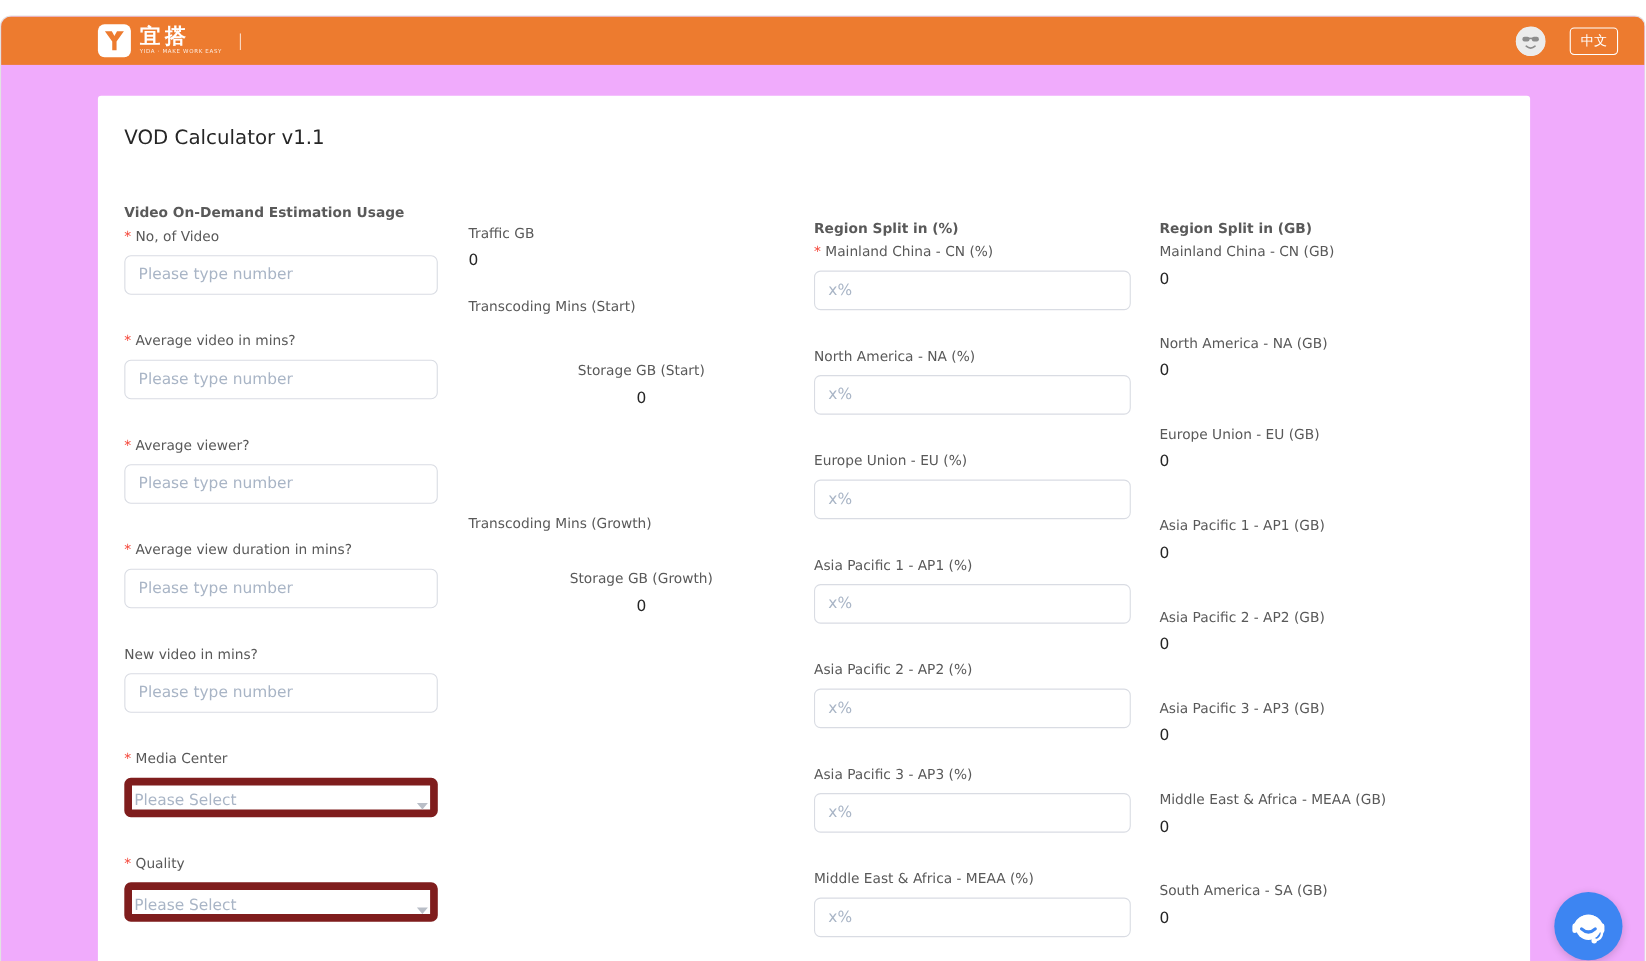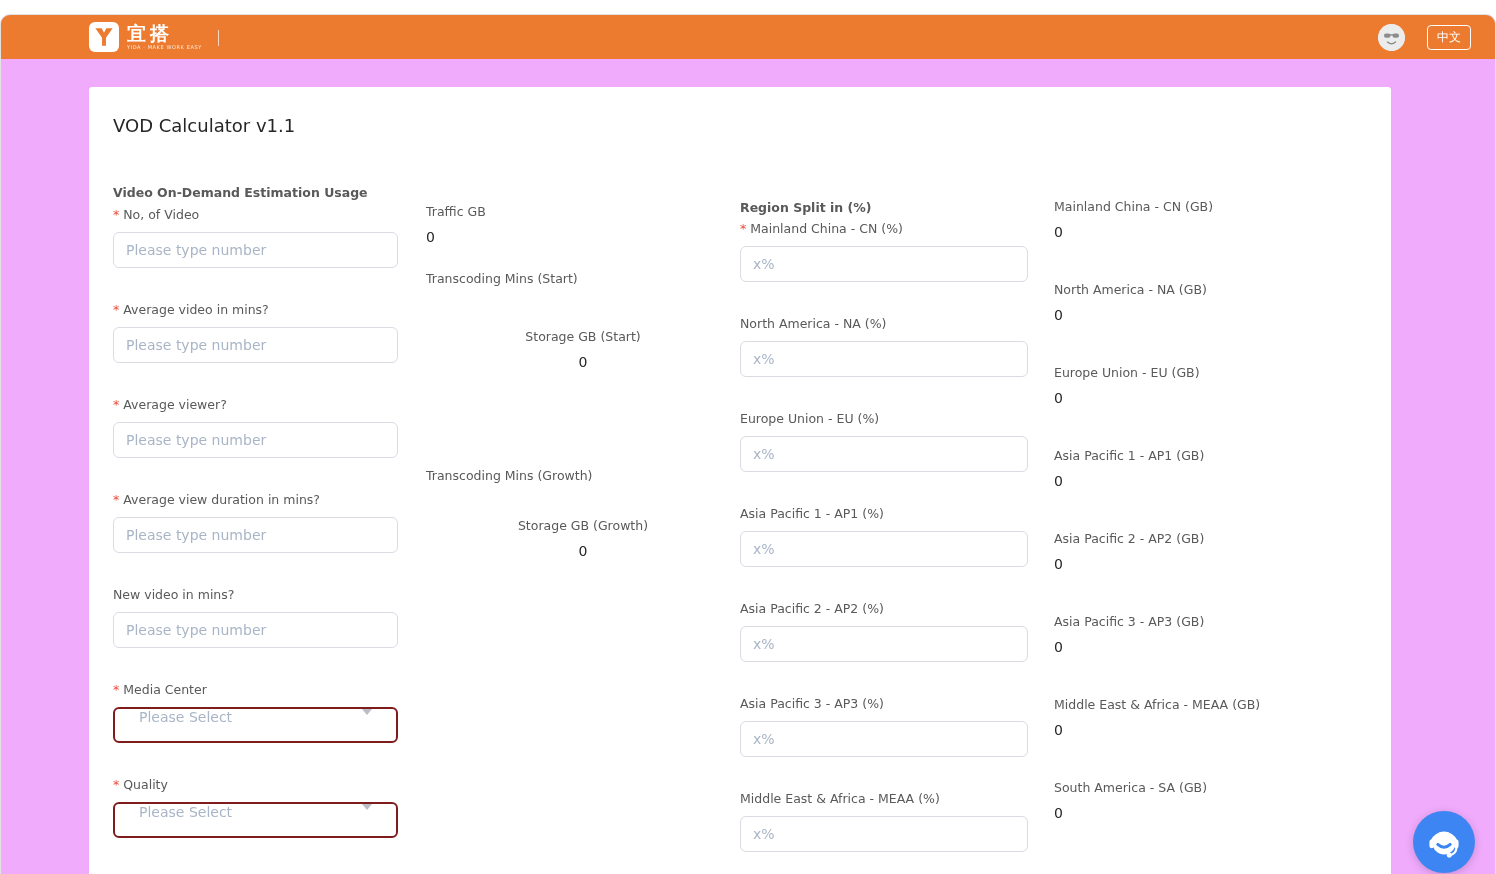--- a/index.html
+++ b/index.html
@@ -49,22 +49,22 @@
   .req { color:#f5483b; font-size:12.5px; margin-right:4px; }
   .field-label { font-size:12.5px; color:#595959; line-height:16px; }
   .text-input {
     width:285px; height:36px; border:1px solid #d9dce3; border-radius:6px;
     padding:0 12px; font-size:14px; color:#262626; outline:none; background:#fff;
     font-family:inherit;
   }
   .col3 .text-input { width:288px; }
   .text-input::placeholder { color:#a9b5c6; opacity:1; }
   .select-box {
-    width:285px; height:36px; border:2px solid #7f1d1d; border-radius:6px;
-    padding:0 24px; display:flex; align-items:flex-start; justify-content:space-between;
+    width:285px; height:36px; border:7px solid #7f1d1d; border-radius:6px;
+    padding:0 2px; display:flex; align-items:flex-end; justify-content:space-between;
     cursor:pointer; background:#fff;
   }
   .select-placeholder { font-size:14px; color:#a9b5c6; }
   .caret-down {
     width:0; height:0; border-left:5px solid transparent; border-right:5px solid transparent;
     border-top:6px solid #b9bec7;
   }
   
   .computed-item .field-label { margin-bottom:8px; display:block; }
   .computed-value { font-size:14px; color:#262626; line-height:18px; }
@@ -261,20 +261,21 @@
     <div class="field-label-row">
 
       <span class="field-label">South America - SA (%)</span>
     </div>
 
   </div>
             </div>
         </div>
 
         <div class="col4">
+          <div class="col-header">Region Split in (GB)</div>
           <div>
               <div class="gb-item">
     <span class="field-label">Mainland China - CN (GB)</span>
     <div class="computed-value">0</div>
   </div>
               <div class="gb-item">
     <span class="field-label">North America - NA (GB)</span>
     <div class="computed-value">0</div>
   </div>
               <div class="gb-item">

